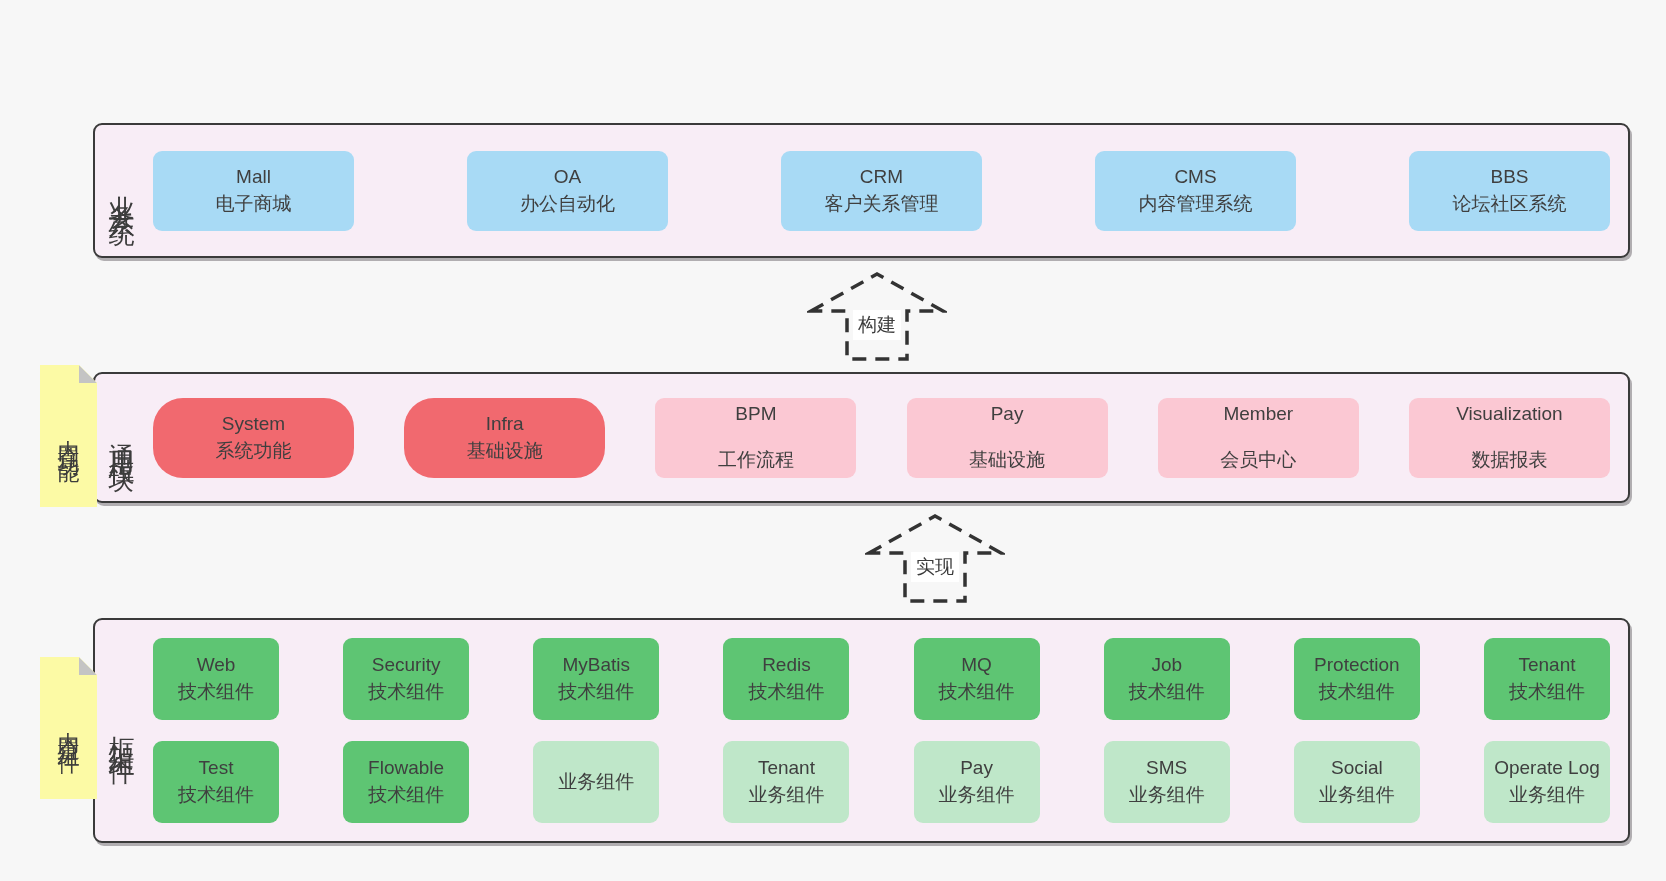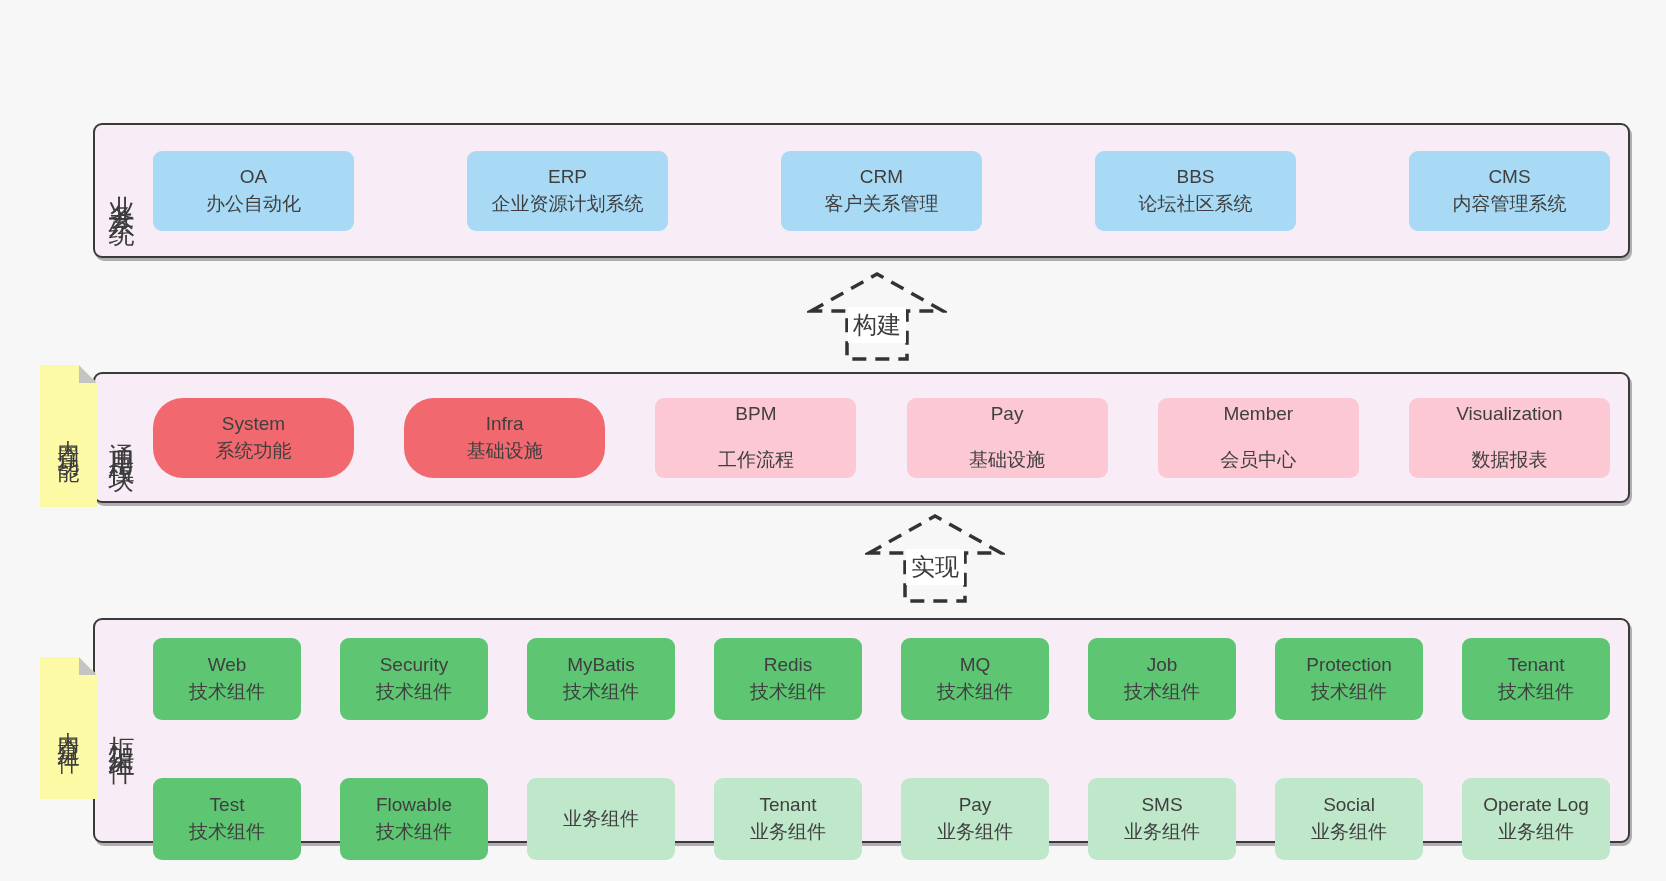--- a/index.html
+++ b/index.html
@@ -41,21 +41,21 @@
   .boxes-row{display:flex;justify-content:space-between;}
 
   
   .box{
     box-sizing:border-box;border-radius:9px;
     display:flex;flex-direction:column;align-items:center;justify-content:center;
     text-align:center;font-size:19px;line-height:1.42;color:#3f3f3f;
   }
   .box .t{max-width:150px;}
   .box-wide{width:201px;height:80px;}
-  .box-sm{width:148px;height:82px;margin-top:37px;}
+  .box-sm{width:126px;height:82px;}
   .box-sm .t{max-width:118px;}
   .blue{background:#a8daf5;}
   .red{background:#f1696f;border-radius:30px;}
   .pink{background:#fbc8d3;gap:19px;}
   .green{background:#5ec573;}
   .lgreen{background:#bfe7c9;}
 
   
   .side-tag{
     position:absolute;left:-55px;width:57px;
@@ -75,51 +75,51 @@
     font-size:22px;letter-spacing:7px;line-height:1;color:#3c3c3c;white-space:nowrap;
   }
 
   
   .block-arrow{position:absolute;width:140px;height:92px;}
   .arrow-build{left:807px;top:270px;}
   .arrow-implement{left:865px;top:512px;}
   .block-arrow svg{display:block;width:140px;height:92px;}
   .arrow-label{
     position:absolute;left:50%;top:55px;transform:translate(-50%,-50%);
-    background:#ffffff;padding:2px 5px;font-size:24px;color:#3c3c3c;
+    background:#ffffff;padding:2px 5px;font-size:19px;color:#3c3c3c;
     white-space:nowrap;
   }
 </style>
 </head>
 <body>
 
 <div class="canvas">
 
   <section class="panel panel-top">
     <div class="vlabel">业务系统</div>
     <div class="boxes">
       <div class="box box-wide blue">
+        <div class="t">Mall</div>
+        <div class="s">电子商城</div>
+      </div>
+      <div class="box box-wide blue">
         <div class="t">OA</div>
         <div class="s">办公自动化</div>
       </div>
       <div class="box box-wide blue">
-        <div class="t">ERP</div>
-        <div class="s">企业资源计划系统</div>
-      </div>
-      <div class="box box-wide blue">
         <div class="t">CRM</div>
         <div class="s">客户关系管理</div>
       </div>
       <div class="box box-wide blue">
+        <div class="t">CMS</div>
+        <div class="s">内容管理系统</div>
+      </div>
+      <div class="box box-wide blue">
         <div class="t">BBS</div>
         <div class="s">论坛社区系统</div>
-      </div>
-      <div class="box box-wide blue">
-        <div class="t">CMS</div>
-        <div class="s">内容管理系统</div>
       </div>
     </div>
   </section>
 
   <div class="block-arrow arrow-build">
     <svg viewBox="0 0 140 92">
       <path d="M4 41 L70 4 L136 41 L100 41 L100 89 L40 89 L40 41 Z" fill="none" stroke="#333333" stroke-width="3.5" stroke-dasharray="14 9"></path>
     </svg>
     <span class="arrow-label">构建</span>
   </div>

